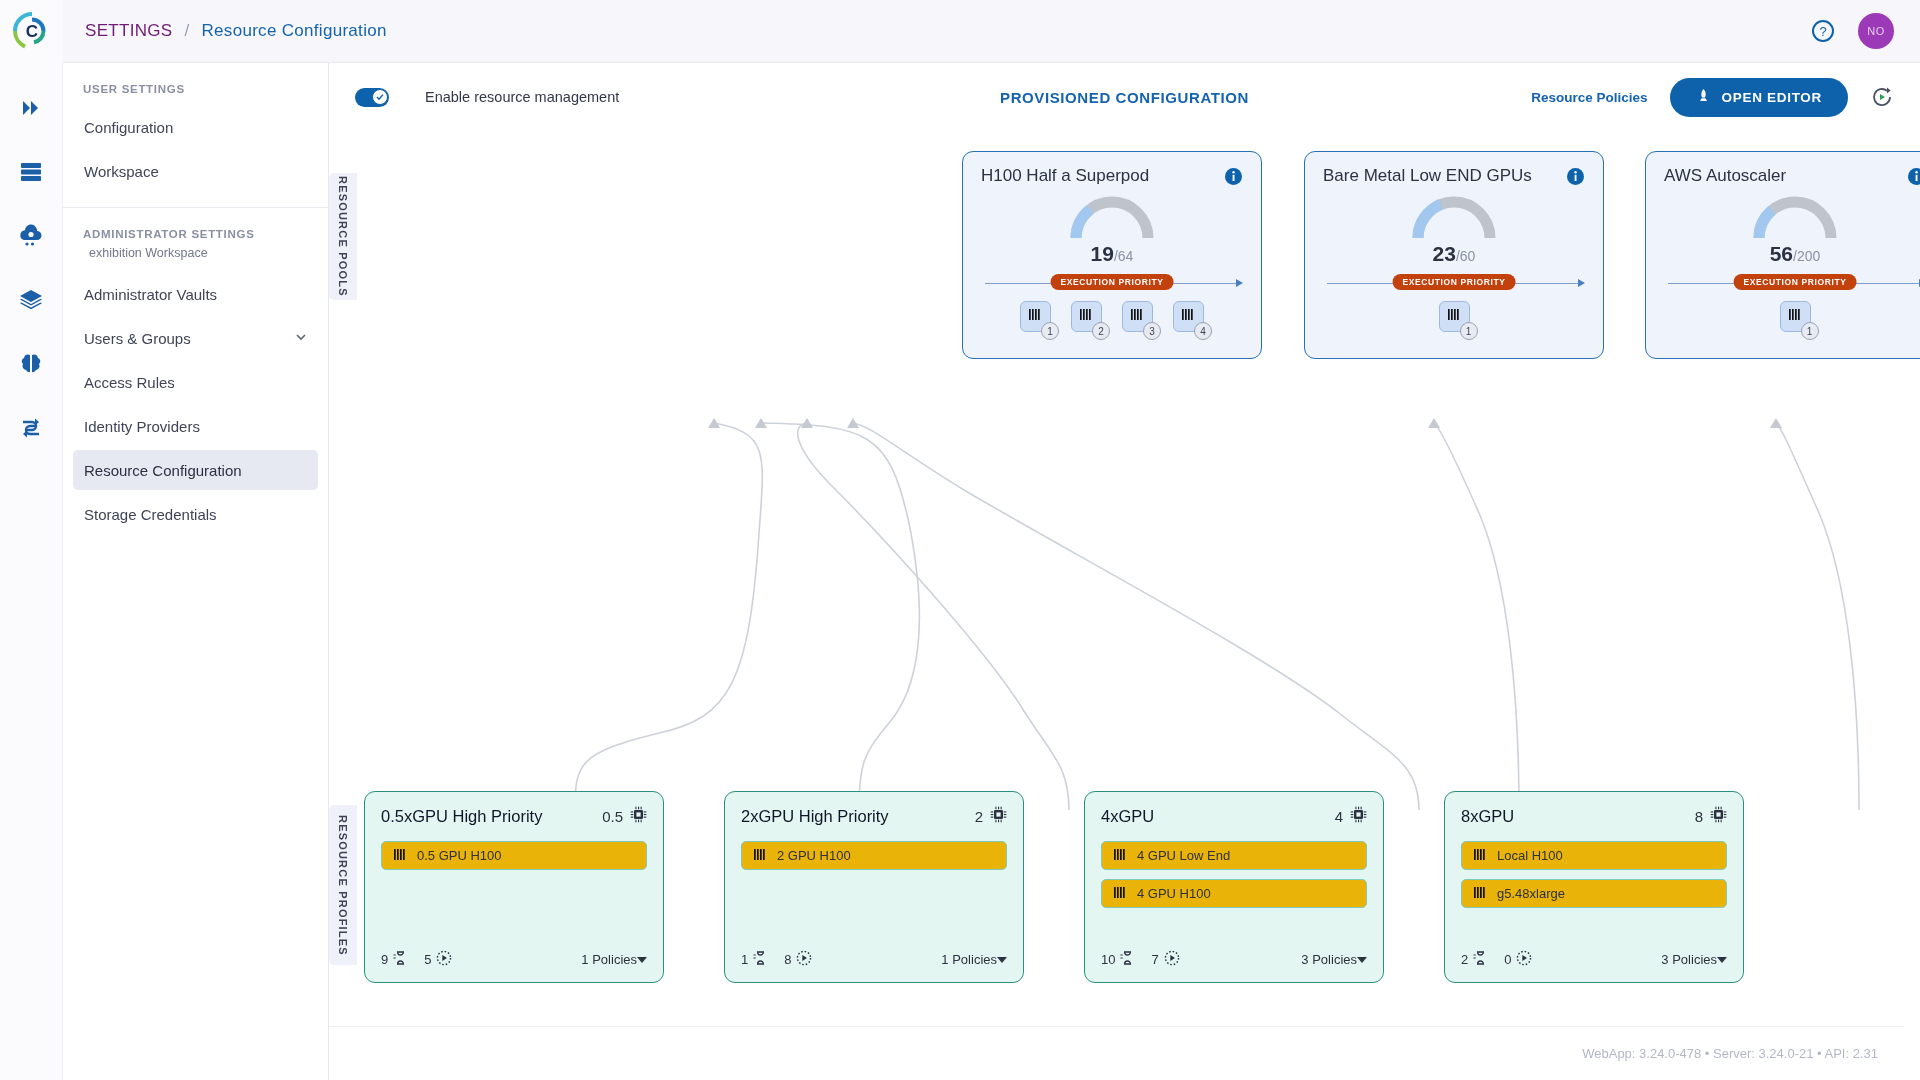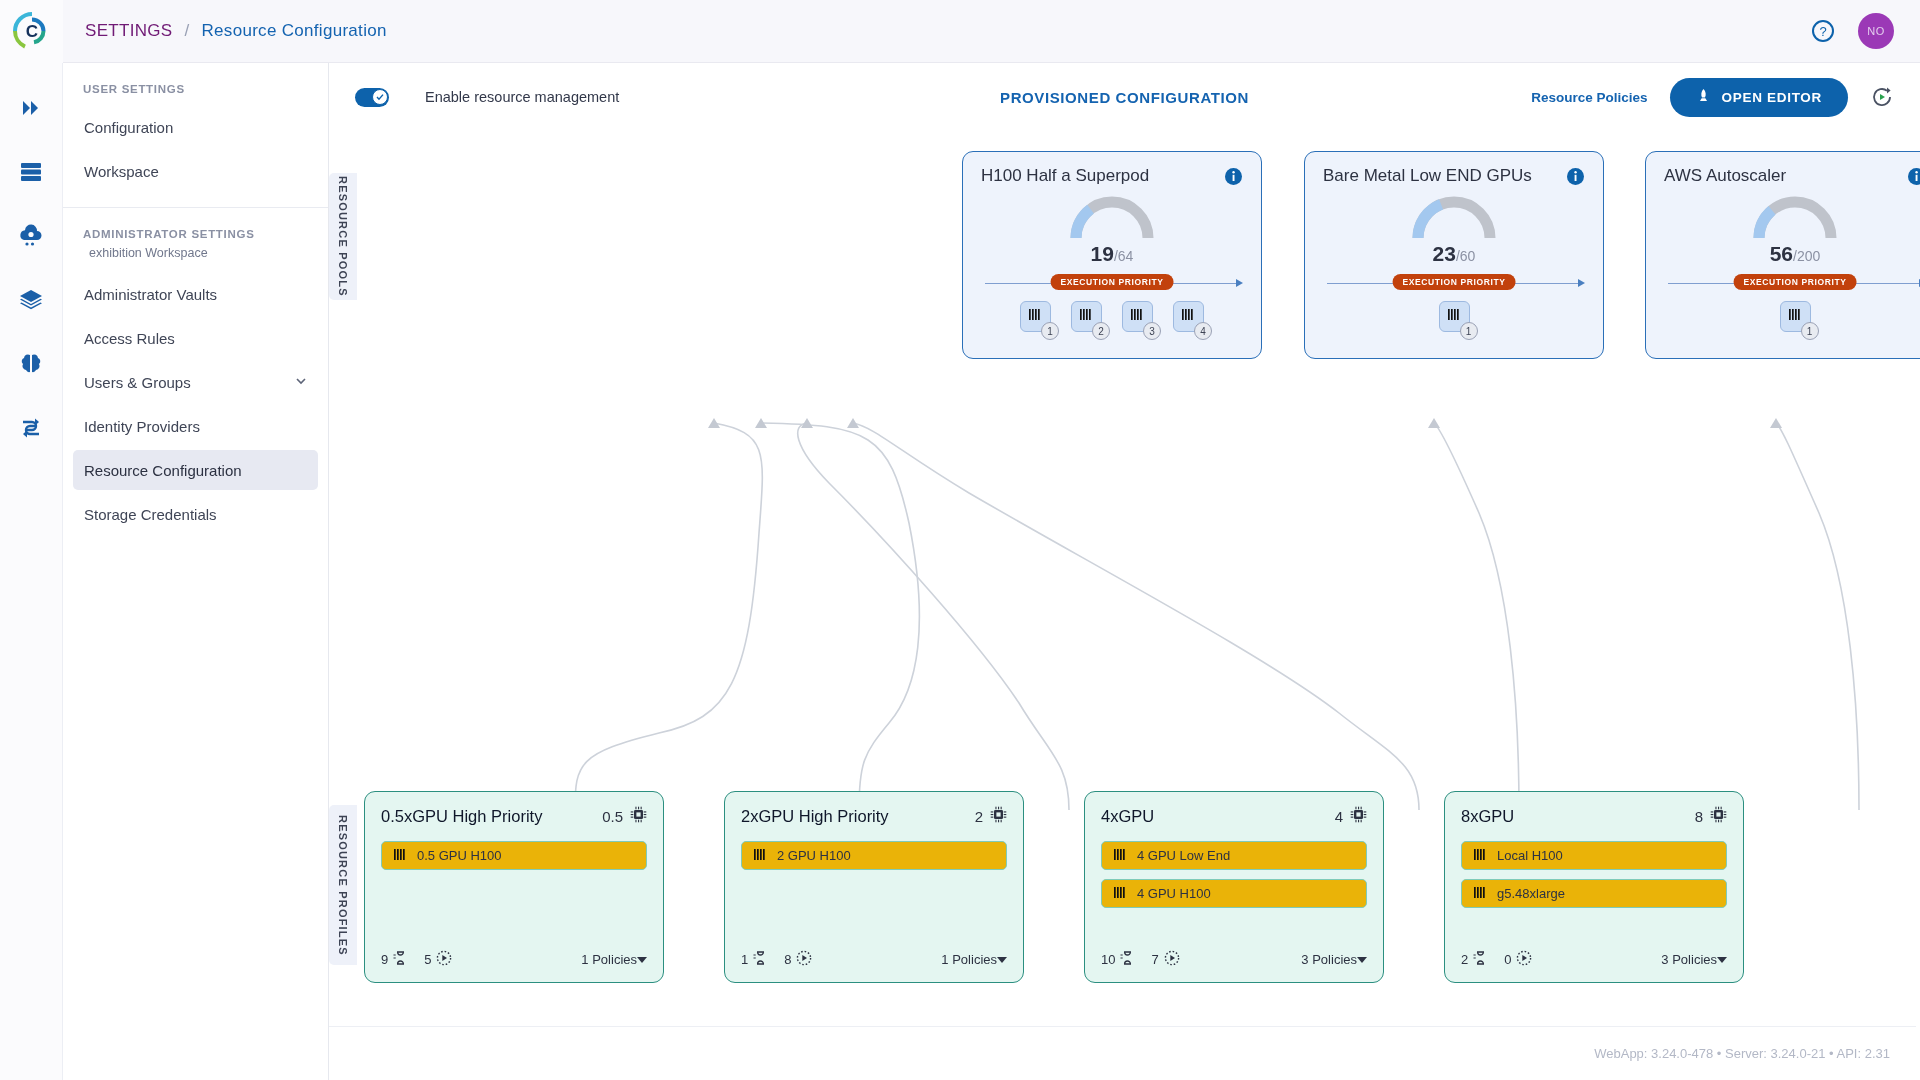--- a/index.html
+++ b/index.html
@@ -163,21 +163,21 @@
     position: absolute; bottom: 13px; left: 16px; right: 16px;
     display: flex; align-items: center; font-size: 13px; color: #2d3242;
   }
   .foot-stat { display: flex; align-items: center; gap: 5px; margin-right: 16px; }
   .policies { margin-left: auto; display: flex; align-items: center; cursor: pointer; }
   .caret { width: 0; height: 0; border-left: 5px solid transparent; border-right: 5px solid transparent; border-top: 6px solid #2d3242; }
 
   
   #connectors { position: absolute; top: 0; left: 0; width: 1591px; height: 1017px; pointer-events: none; }
   .footer {
-    position: absolute; bottom: 0; left: 0; right: 4px; height: 54px;
+    position: absolute; bottom: 0; left: 0; right: 16px; height: 54px;
     border-top: 1px solid #edeff4; display: flex; align-items: center; justify-content: flex-end;
     padding-right: 26px; font-size: 13px; color: #b3b8c6;
   }
 </style>
 </head>
 <body>
 
 <div id="app">
 
   <div class="topbar">
@@ -262,27 +262,27 @@
         </div>
       </div>
     <div class="side-divider"></div>
     <div class="side-group-title">ADMINISTRATOR SETTINGS</div>
     <div class="side-sub">exhibition Workspace</div>
     <div id="admin-items">
         <div class="side-item">
           <span>Administrator Vaults</span>
         </div>
         <div class="side-item">
-          <span>Access Rules</span>
-        </div>
-        <div class="side-item">
           <span>Users &amp; Groups</span>
           <span class="chev"><svg width="14" height="14" viewBox="0 0 14 14" fill="none" stroke="#5d6478" stroke-width="1.6">
               <path d="M3 5 L7 9 L11 5"></path>
             </svg></span>
+        </div>
+        <div class="side-item">
+          <span>Access Rules</span>
         </div>
         <div class="side-item">
           <span>Identity Providers</span>
         </div>
         <div class="side-item active">
           <span>Resource Configuration</span>
         </div>
         <div class="side-item">
           <span>Storage Credentials</span>
         </div>

